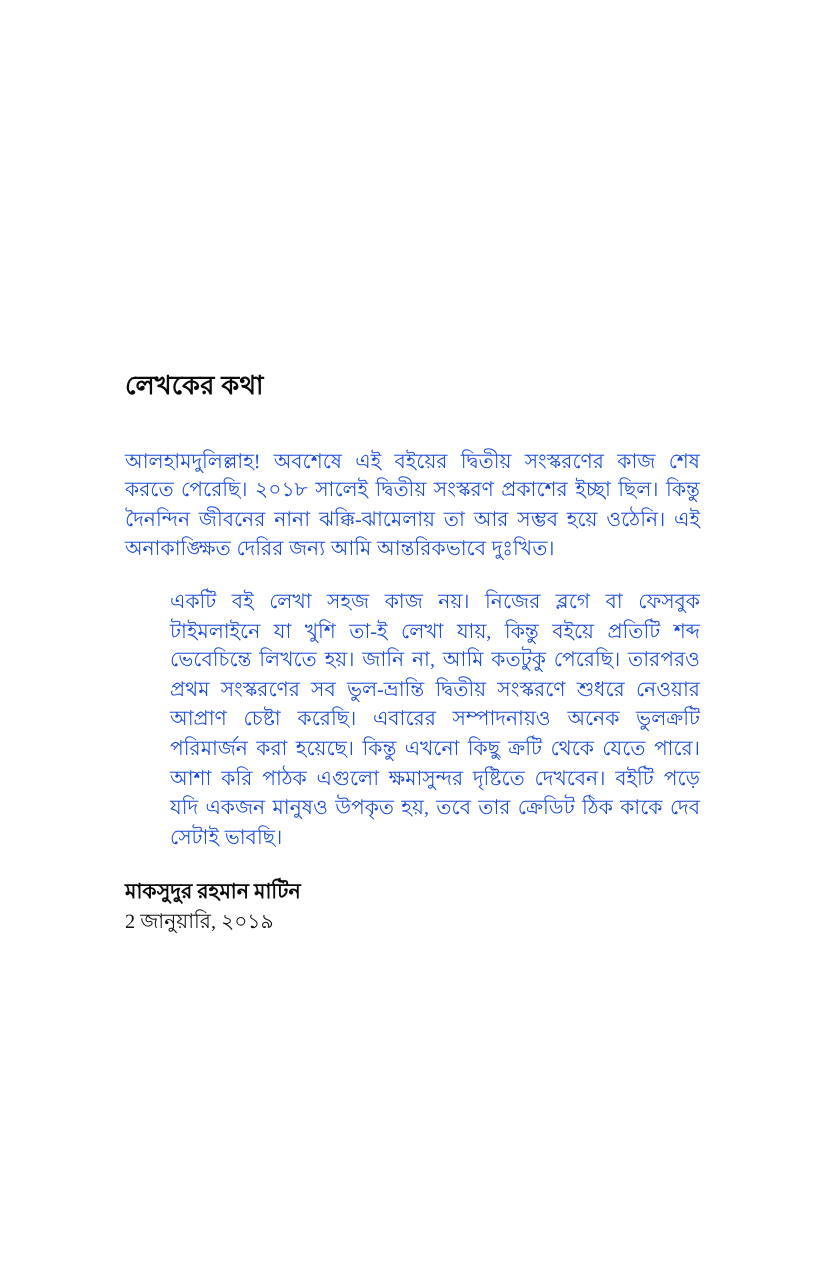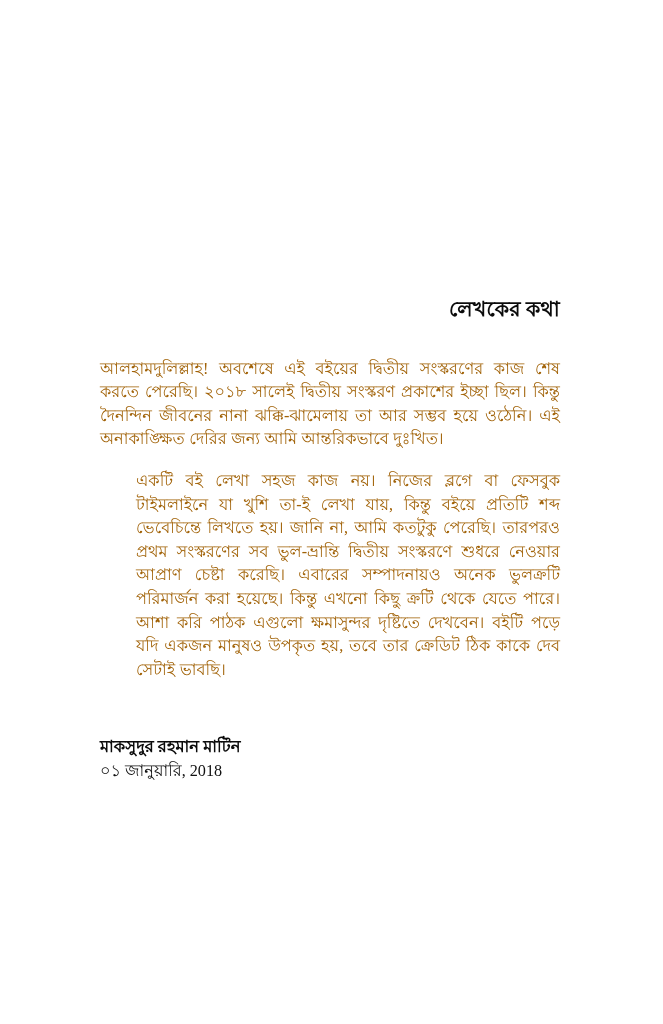--- a/index.html
+++ b/index.html
@@ -23,46 +23,46 @@
   }
 
   .content {
     position: absolute;
     left: 100px;
     top: 296px;
     width: 460px;
   }
 
   .page-title {
-    text-align: right;
+    text-align: left;
     font-weight: bold;
     font-size: 20.5px;
     line-height: 1.35;
     letter-spacing: 0.2px;
     margin: 0 0 34px 0;
     color: #0b0b0b;
   }
 
   .body-paragraph {
     text-align: justify;
     text-justify: inter-word;
     font-size: 16.2px;
     line-height: 23.6px;
     margin: 0 0 18px 0;
-    color: #a16207;
+    color: #1d4ed8;
     word-spacing: 0.5px;
   }
 
   .body-paragraph:last-of-type {
     margin-bottom: 0;
     margin-left: 36px;
   }
 
   .signature-block {
-    margin-top: 53px;
+    margin-top: 19px;
   }
 
   .signature-name {
     font-weight: bold;
     font-size: 16.4px;
     line-height: 23px;
     margin: 0;
     color: #0b0b0b;
   }
 
@@ -80,17 +80,17 @@
   <div class="content">
 
     <h1 class="page-title">লেখকের কথা</h1>
 
     <p class="body-paragraph">আলহামদুলিল্লাহ! অবশেষে এই বইয়ের দ্বিতীয় সংস্করণের কাজ শেষ করতে পেরেছি। ২০১৮ সালেই দ্বিতীয় সংস্করণ প্রকাশের ইচ্ছা ছিল। কিন্তু দৈনন্দিন জীবনের নানা ঝক্কি-ঝামেলায় তা আর সম্ভব হয়ে ওঠেনি। এই অনাকাঙ্ক্ষিত দেরির জন্য আমি আন্তরিকভাবে দুঃখিত।</p>
 
     <p class="body-paragraph">একটি বই লেখা সহজ কাজ নয়। নিজের ব্লগে বা ফেসবুক টাইমলাইনে যা খুশি তা-ই লেখা যায়, কিন্তু বইয়ে প্রতিটি শব্দ ভেবেচিন্তে লিখতে হয়। জানি না, আমি কতটুকু পেরেছি। তারপরও প্রথম সংস্করণের সব ভুল-ভ্রান্তি দ্বিতীয় সংস্করণে শুধরে নেওয়ার আপ্রাণ চেষ্টা করেছি। এবারের সম্পাদনায়ও অনেক ভুলক্রটি পরিমার্জন করা হয়েছে। কিন্তু এখনো কিছু ক্রটি থেকে যেতে পারে। আশা করি পাঠক এগুলো ক্ষমাসুন্দর দৃষ্টিতে দেখবেন। বইটি পড়ে যদি একজন মানুষও উপকৃত হয়, তবে তার ক্রেডিট ঠিক কাকে দেব সেটাই ভাবছি।</p>
 
     <div class="signature-block">
       <p class="signature-name">মাকসুদুর রহমান মাটিন</p>
-      <p class="signature-date">০১ জানুয়ারি, 2018</p>
+      <p class="signature-date">2 জানুয়ারি, ২০১৯</p>
     </div>
 
   </div>
 </div>
 
 </body></html>

